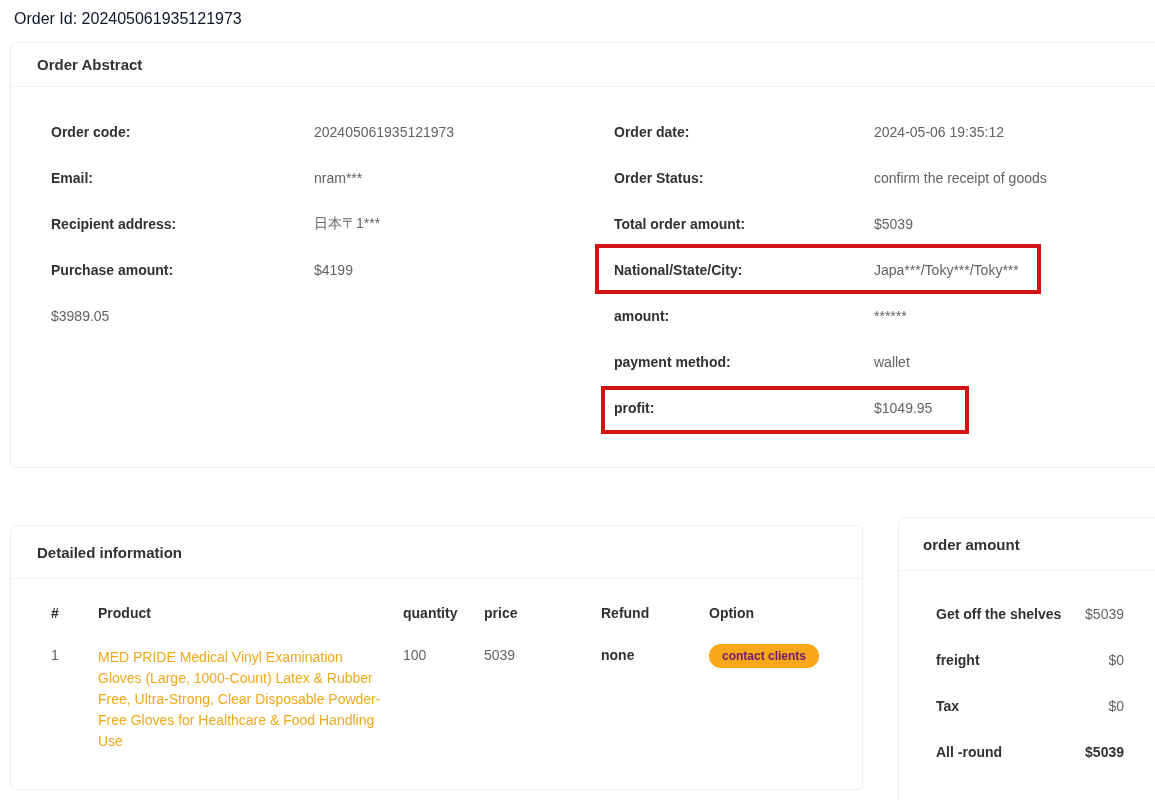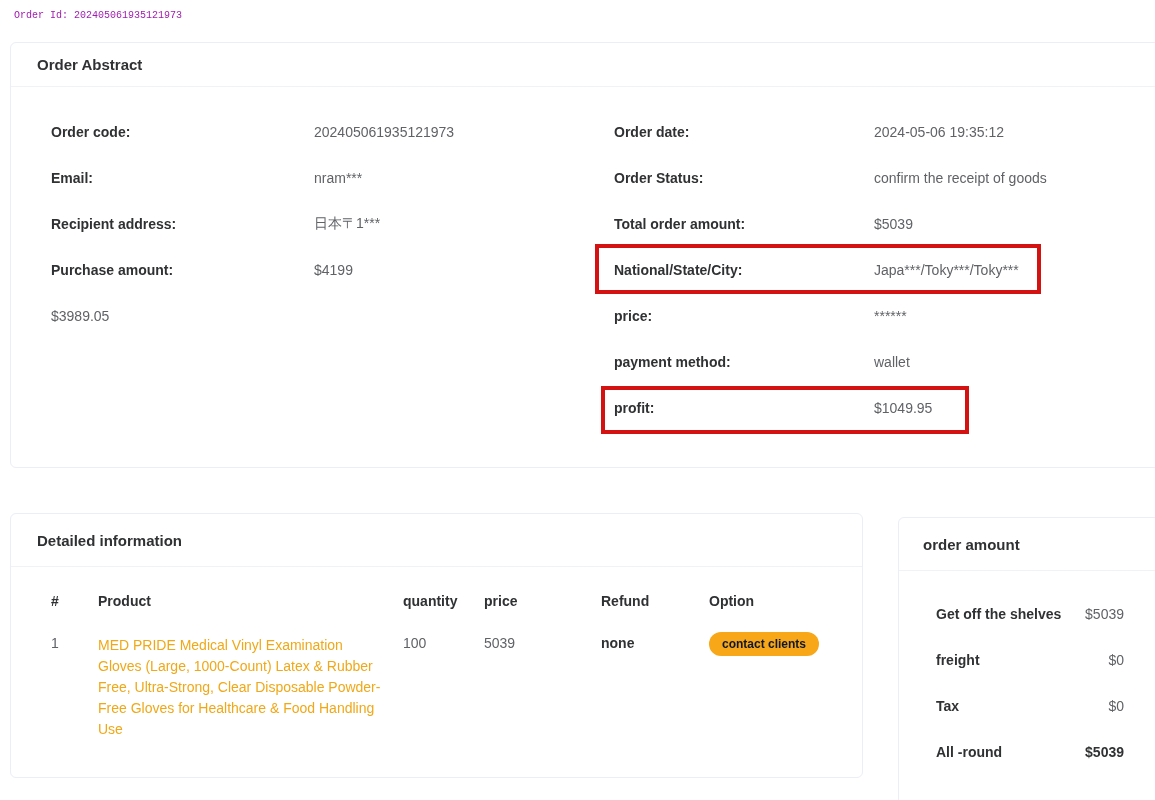--- a/index.html
+++ b/index.html
@@ -11,51 +11,51 @@
     --text_gray:#606266;
     --border_gray:#ebeef5;
   }
   *{box-sizing:border-box;margin:0;padding:0;}
   html,body{width:1155px;height:800px;}
   body{
     position:relative;overflow:hidden;background:#fff;
     font-family:"Liberation Sans","DejaVu Sans",sans-serif;
     color:var(--text_dark);
   }
-  #order-id{position:absolute;left:14px;top:10px;font-size:10px;color:#a21caf;font-family:Liberation Mono, monospace;}
+  #order-id{position:absolute;left:14px;top:10px;font-size:16px;color:#0f172a;}
   .card{position:absolute;background:#fff;border:1px solid var(--border_gray);border-radius:6px;}
   .card-header{height:44px;display:flex;align-items:center;padding:0 26px;
     font-size:15px;font-weight:700;color:var(--text_dark);border-bottom:1px solid #f0f2f5;}
   #abstract{left:10px;top:42px;width:1290px;height:426px;}
   #abstract .card-body{display:flex;padding-top:22px;}
   .colL{margin-left:40px;width:553px;}
   .colR{margin-left:10px;width:560px;}
   .f-row{height:46px;display:flex;align-items:center;font-size:14px;}
   .f-label{font-weight:700;color:var(--text_dark);width:263px;flex:none;}
   .colR .f-label{width:260px;}
   .f-value{color:var(--text_gray);text-align:right;}
   .badge{background:var(--badge_green);color:#fff;font-size:12px;font-weight:700;
     padding:3px 9px;border-radius:9px;display:inline-block;}
   .hl{position:absolute;border:4px solid var(--accent_red);pointer-events:none;}
   #hl-national{left:584px;top:201px;width:446px;height:50px;}
   #hl-profit{left:590px;top:343px;width:368px;height:48px;}
 
-  #details{left:10px;top:513px;width:853px;height:265px;}
+  #details{left:10px;top:525px;width:853px;height:265px;}
   #details .card-header{height:53px;}
   .t-head{display:flex;margin:26px 0 0 40px;font-weight:700;font-size:14px;color:var(--text_dark);}
   .t-row{display:flex;margin:26px 0 0 40px;font-size:14px;color:var(--text_gray);align-items:flex-start;}
   .c-idx{width:47px;flex:none;}
   .c-prod{width:305px;flex:none;}
   .c-qty{width:81px;flex:none;}
   .c-price{width:117px;flex:none;}
   .c-ref{width:108px;flex:none;}
   .c-opt{flex:1;}
   .product-link{color:var(--link_orange);width:292px;line-height:21px;display:block;cursor:pointer;text-decoration:none;}
   .refund{font-weight:700;color:var(--text_dark);}
-  .btn-contact{background:var(--accent_orange);color:#0f172a;border:none;border-radius:13px;
+  .btn-contact{background:var(--accent_orange);color:#701a75;border:none;border-radius:13px;
     padding:5px 13px;font-size:12px;font-weight:700;cursor:pointer;margin-top:-3px;
     font-family:inherit;}
 
   #amount{left:898px;top:517px;width:340px;height:320px;}
   #amount .card-header{height:53px;padding:0 24px;}
   .a-body{padding:33px 0 0 37px;width:225px;}
   .a-row{display:flex;margin-bottom:25px;font-size:14px;line-height:21px;}
   .a-label{flex:1;font-weight:700;color:var(--text_dark);padding-right:12px;}
   .a-value{color:var(--text_gray);white-space:nowrap;}
   .a-row.total .a-value{font-weight:700;color:var(--text_dark);}
@@ -100,21 +100,21 @@
       </div>
       <div class="f-row">
         <span class="f-label">Total order amount:</span>
         <span class="f-value">$5039</span>
       </div>
       <div class="f-row">
         <span class="f-label">National/State/City:</span>
         <span class="f-value">Japa***/Toky***/Toky***</span>
       </div>
       <div class="f-row">
-        <span class="f-label">price:</span>
+        <span class="f-label">amount:</span>
         <span class="f-value">******</span>
       </div>
       <div class="f-row">
         <span class="f-label">payment method:</span>
         <span class="f-value">wallet</span>
       </div>
       <div class="f-row">
         <span class="f-label">profit:</span>
         <span class="f-value">$1049.95</span>
       </div>

